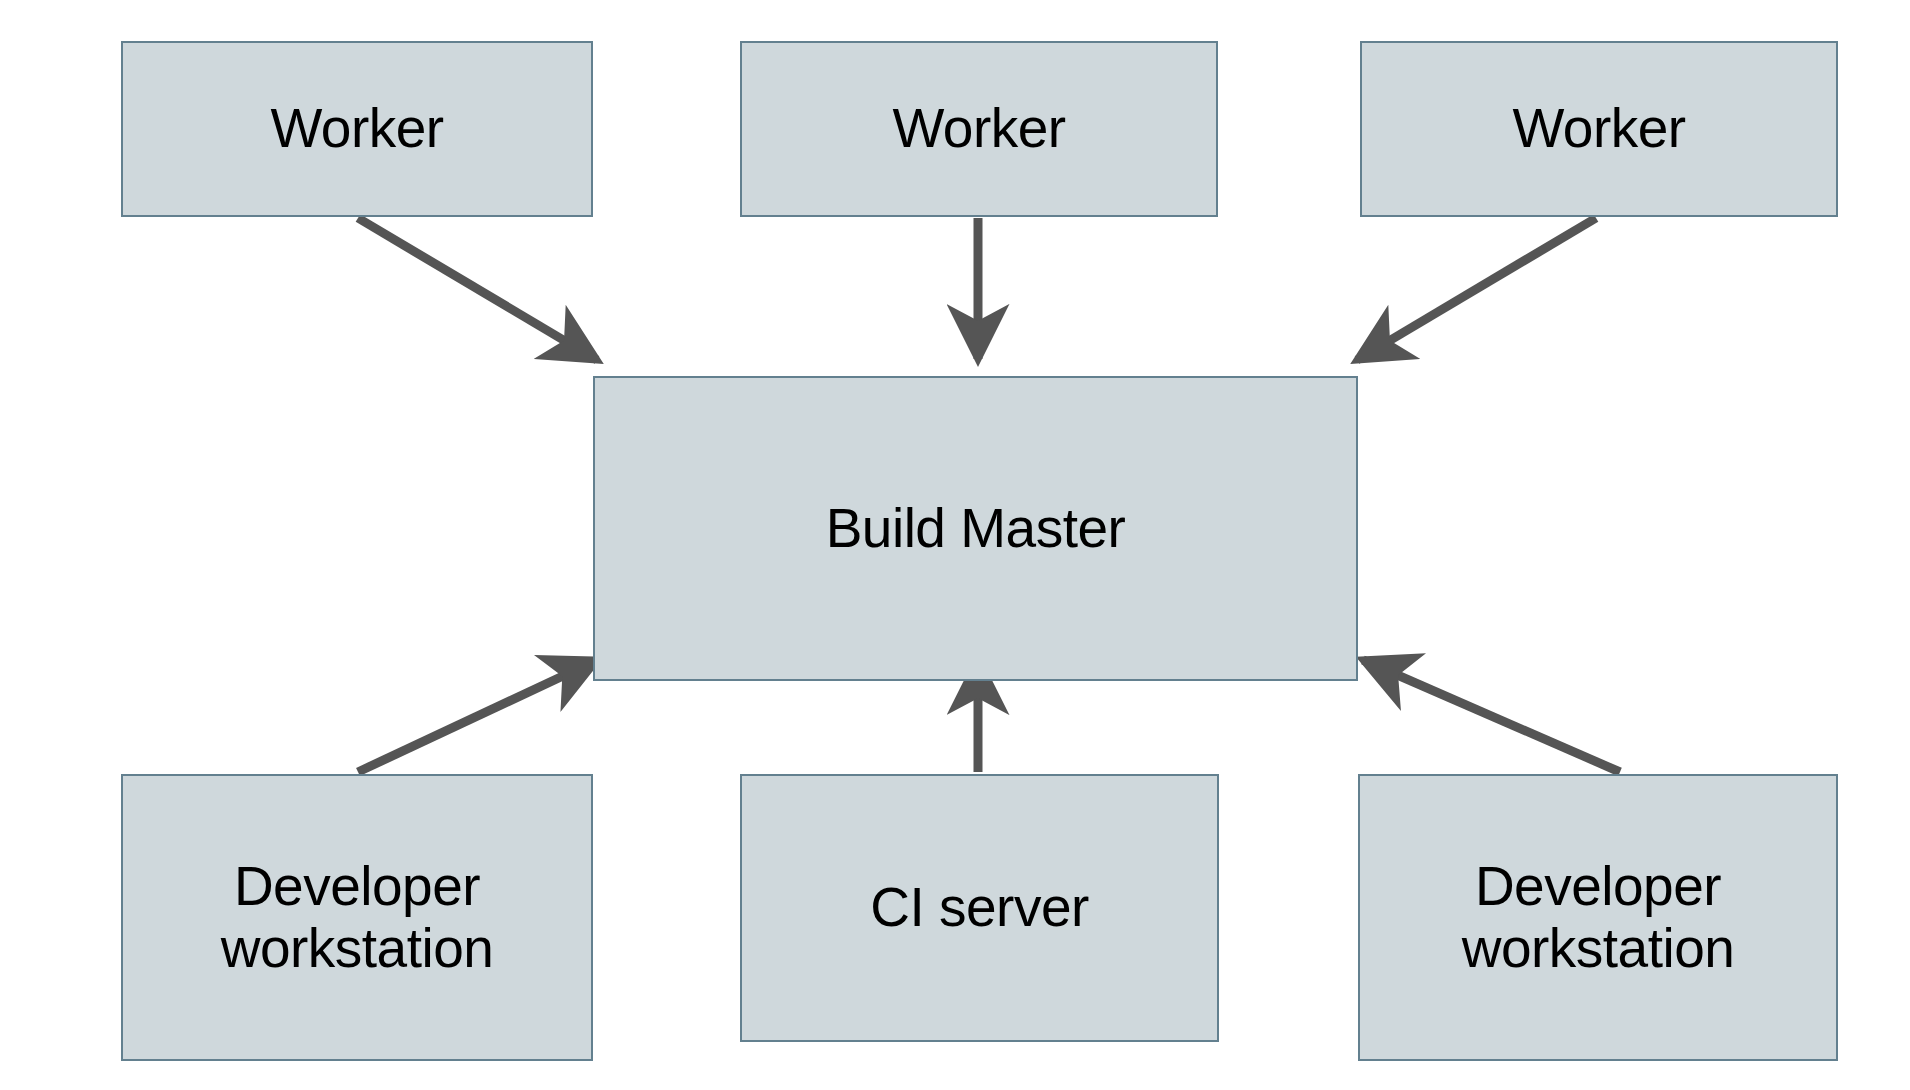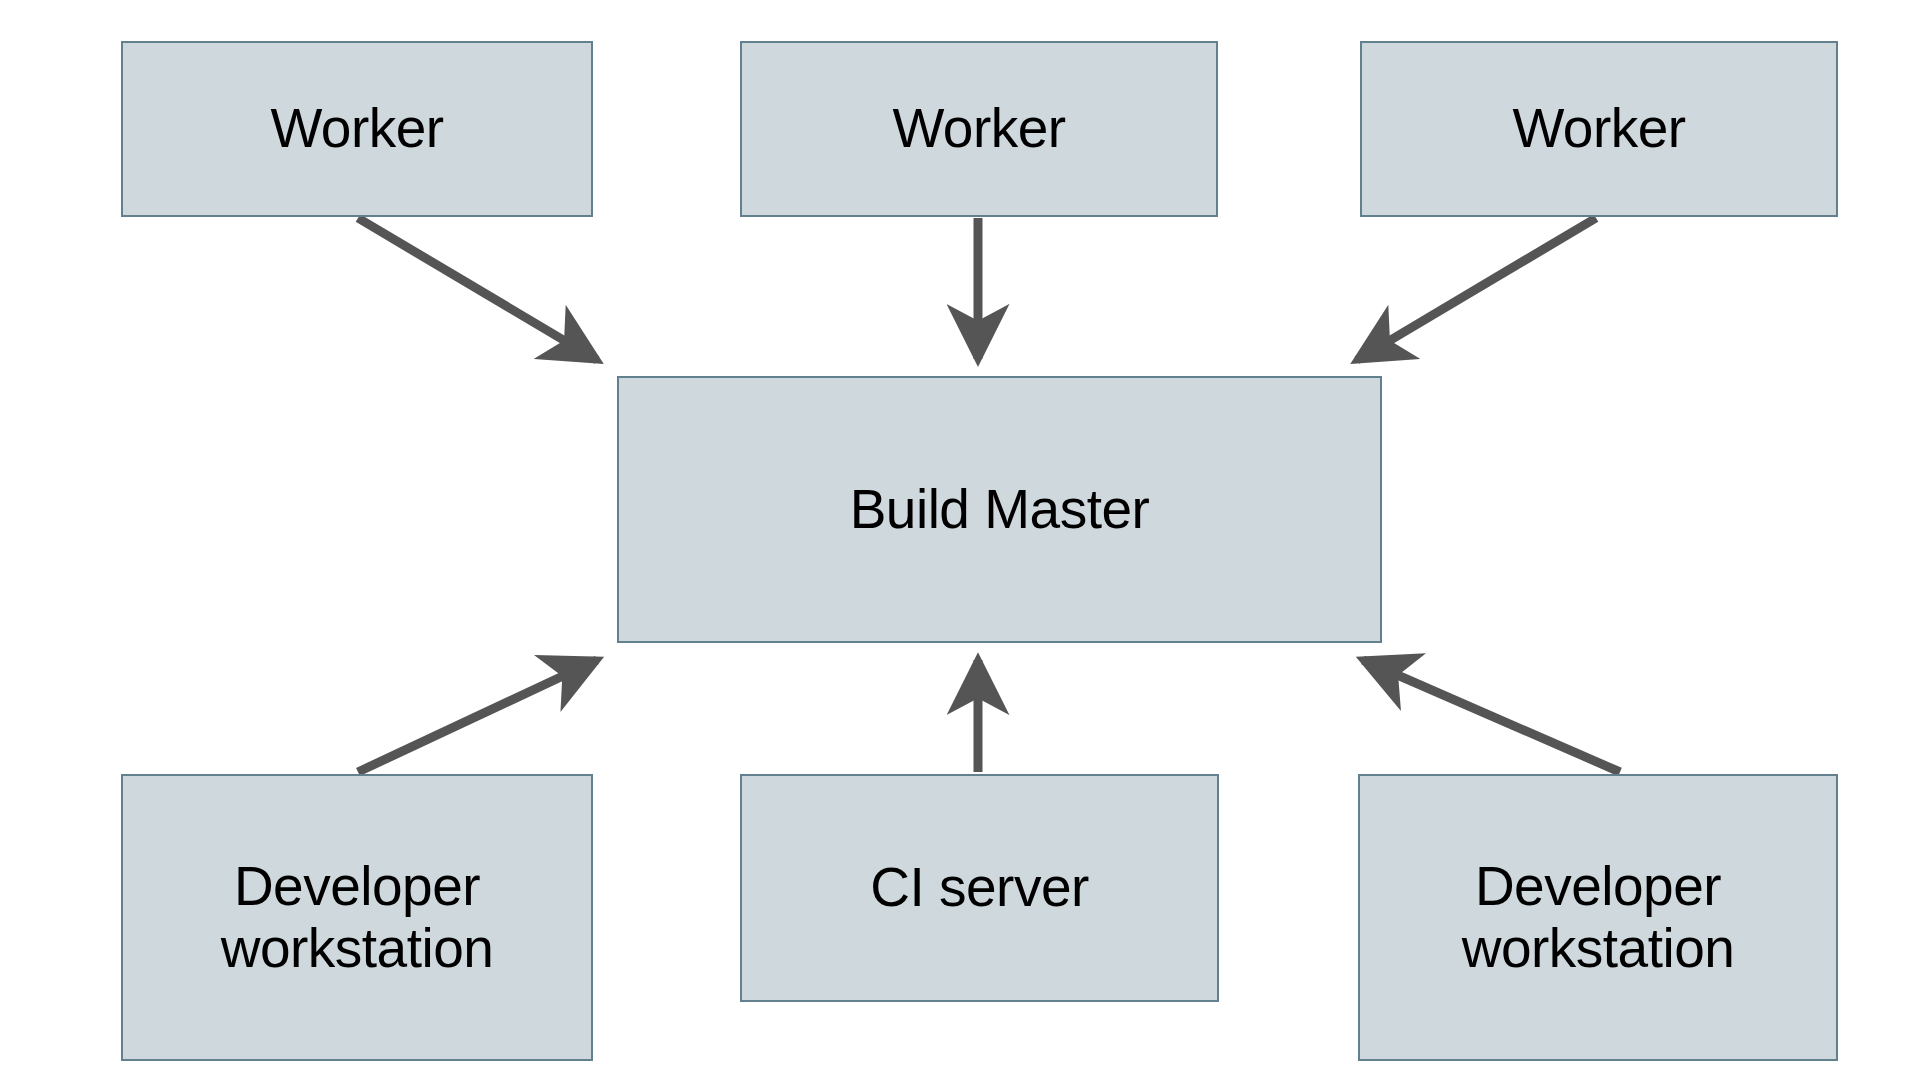--- a/index.html
+++ b/index.html
@@ -43,23 +43,23 @@
     font-size: 55px;
     line-height: 1.12;
     letter-spacing: -0.5px;
     font-weight: 400;
     white-space: pre-line;
     padding: 0 8px;
   }
   .node-worker-1 { left: 121px; top: 41px; width: 472px; height: 176px; }
   .node-worker-2 { left: 740px; top: 41px; width: 478px; height: 176px; }
   .node-worker-3 { left: 1360px; top: 41px; width: 478px; height: 176px; }
-  .node-build-master { left: 593px; top: 376px; width: 765px; height: 267px; margin-left: 24px; }
+  .node-build-master { left: 593px; top: 376px; width: 765px; height: 305px; }
   .node-dev-left { left: 121px; top: 774px; width: 472px; height: 287px; }
-  .node-ci-server { left: 740px; top: 774px; width: 479px; height: 228px; }
+  .node-ci-server { left: 740px; top: 774px; width: 479px; height: 268px; }
   .node-dev-right { left: 1358px; top: 774px; width: 480px; height: 287px; }
 </style>
 </head>
 <body>
 
 <div id="diagram-canvas">
 
   <svg id="edge-layer" viewBox="0 0 1910 1090" width="1910" height="1090" xmlns="http://www.w3.org/2000/svg">
     <defs>
       <marker id="arrowhead" viewBox="0 0 12 12" refX="10.5" refY="6" markerWidth="7" markerHeight="7" orient="auto-start-reverse" markerUnits="strokeWidth">

